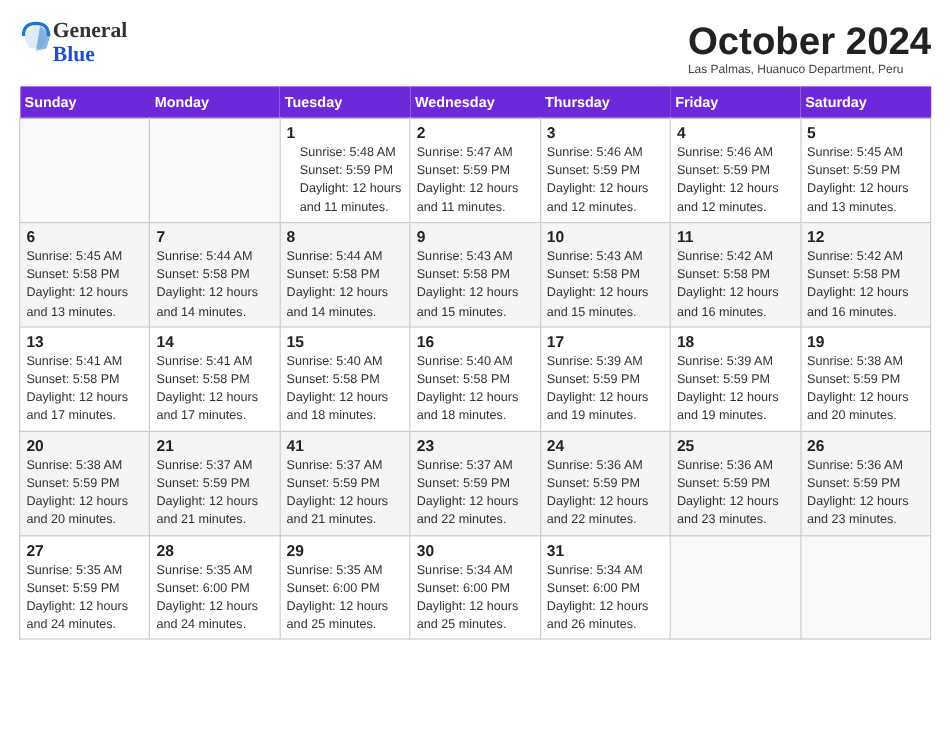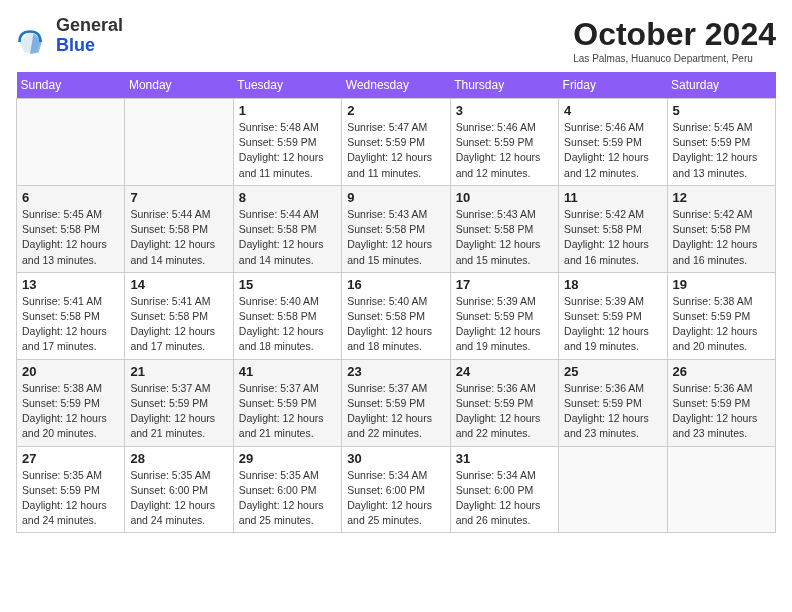--- a/index.html
+++ b/index.html
@@ -11,22 +11,23 @@
       padding: 16px;
     }
     .header {
       display: flex;
       justify-content: space-between;
       align-items: flex-start;
       margin-bottom: 8px;
     }
     .logo {
       display: flex;
-      align-items: flex-end;
-      gap: 12px;
+      align-items: flex-start;
+      gap: 0;
+      font-family: Liberation Serif, serif;
     }
     .logo-text {
       font-size: 18px;
       font-weight: bold;
       line-height: 1.1;
     }
     .logo-text .general { color: #333; }
     .logo-text .blue { color: #1d4ed8; }
     .logo-icon {
       width: 28px;
@@ -42,26 +43,26 @@
     .location {
       font-size: 10px;
       color: #444;
     }
     table {
       width: 100%;
       border-collapse: collapse;
       font-size: 11px;
     }
     thead th {
-      background: #8b5cf6;
+      background: #6d28d9;
       color: #fff;
       padding: 6px 4px;
       text-align: left;
       font-size: 12px;
-      font-weight: normal;
+      font-weight: bold;
     }
     tbody td {
       border: 1px solid #ccc;
       vertical-align: top;
       padding: 4px 5px;
       width: 108px;
       min-height: 80px;
       background: #fff;
     }
     tbody tr:nth-child(even) td {
@@ -115,21 +116,21 @@
         <th>Friday</th>
         <th>Saturday</th>
       </tr>
   </thead>
   <tbody id="calendar-body">
       <tr>
         <td class="empty"></td>
         <td class="empty"></td>
         <td>
           <span class="day-num">1</span>
-          <div class="day-info" style="white-space: pre-line;">Sunrise: 5:48 AM
+          <div class="day-info" style="white-space: pre-line; margin-left: 11px;">Sunrise: 5:48 AM
 Sunset: 5:59 PM
 Daylight: 12 hours
 and 11 minutes.</div>
         </td>
         <td>
           <span class="day-num">2</span>
           <div class="day-info" style="white-space: pre-line;">Sunrise: 5:47 AM
 Sunset: 5:59 PM
 Daylight: 12 hours
 and 11 minutes.</div>

